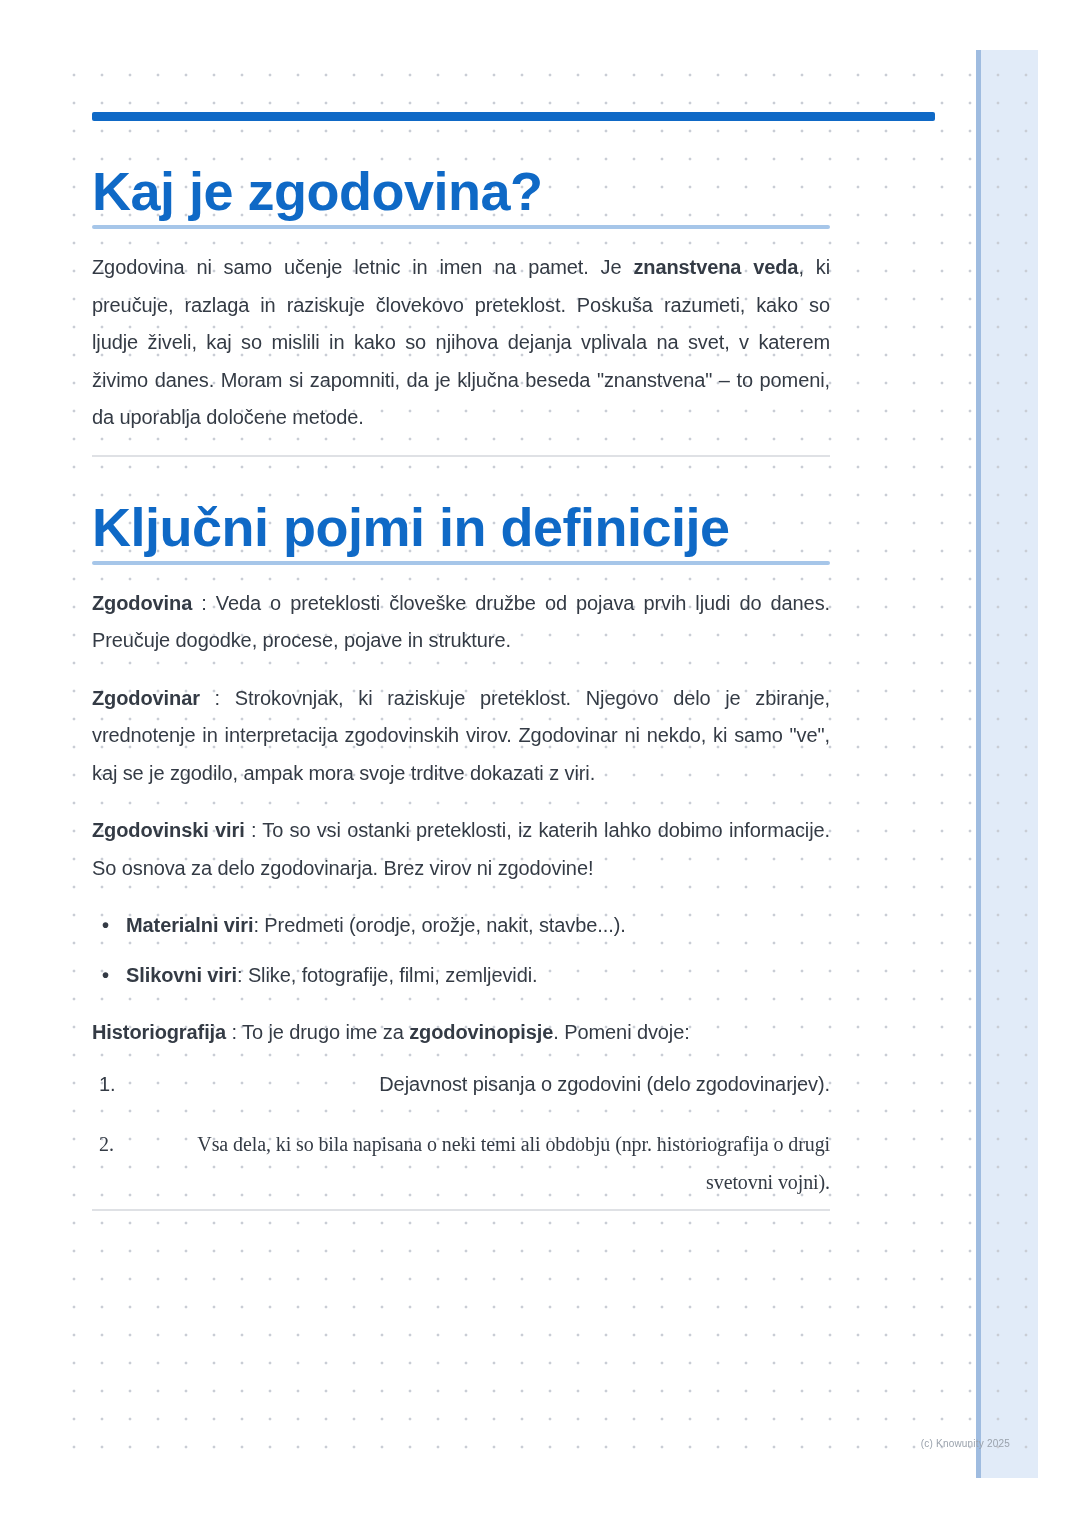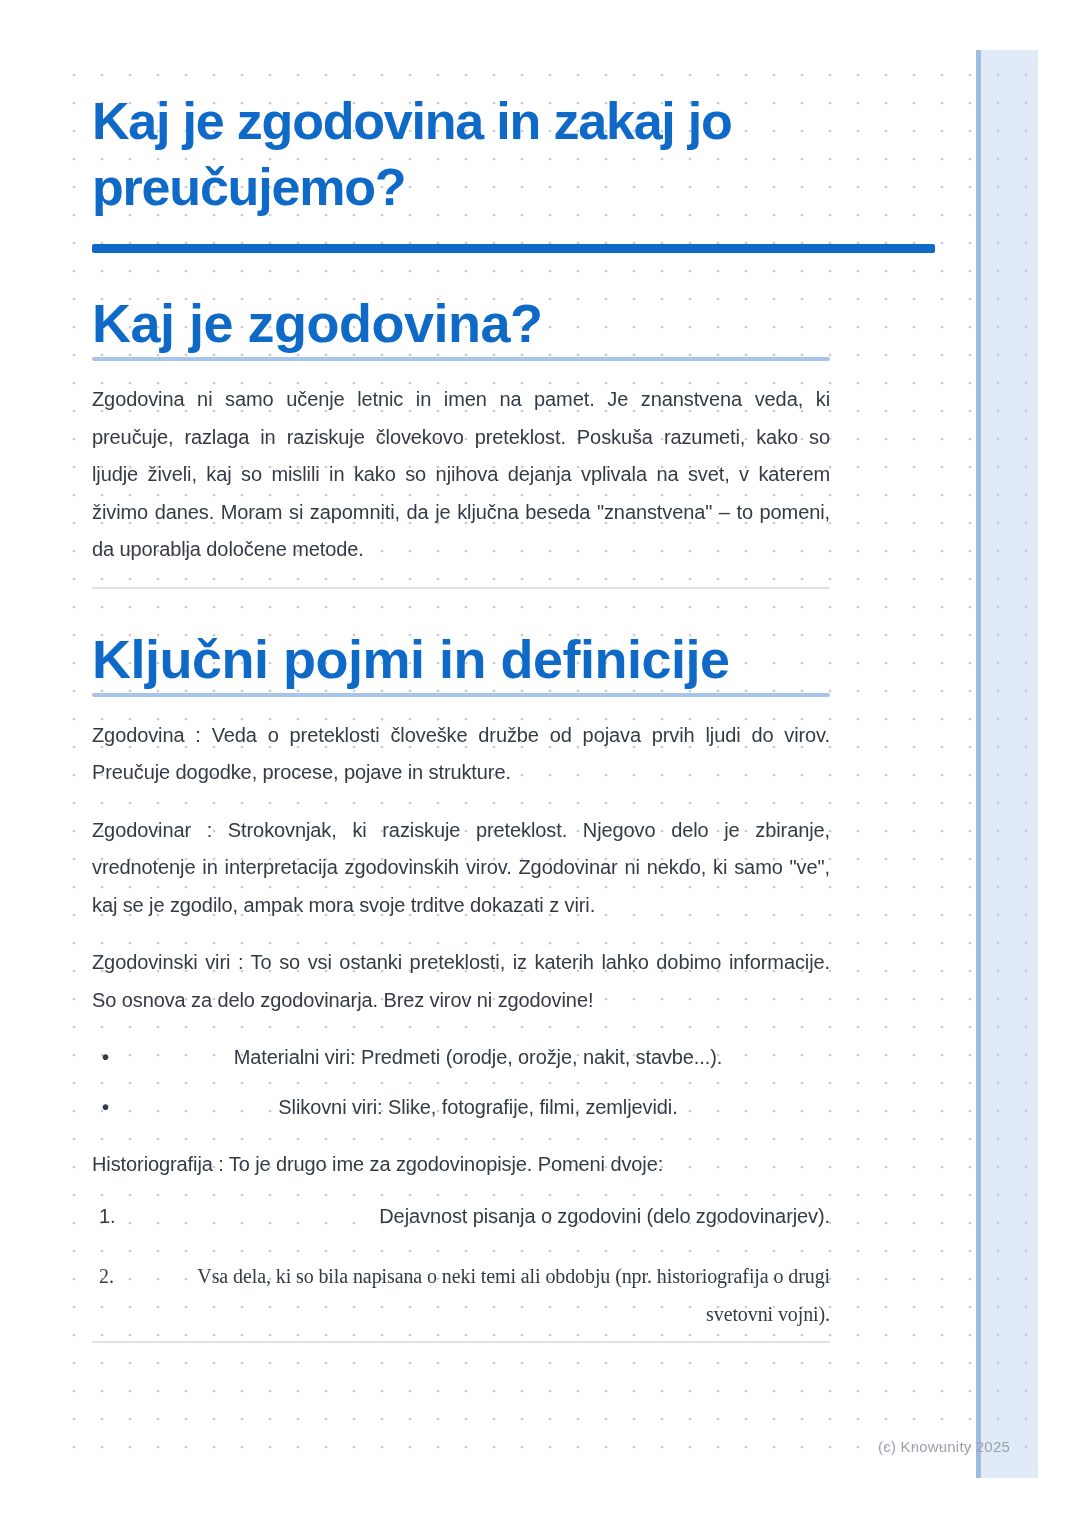--- a/index.html
+++ b/index.html
@@ -34,75 +34,71 @@
   .title-rule{margin-top:24px;width:843px;height:9px;background:var(--accent,#0f69c6);border-radius:2px;}
 
   h2{
     margin:46px 0 0;font-weight:700;color:var(--accent,#0f69c6);
     font-size:54px;line-height:48px;letter-spacing:-0.5px;
   }
   .h2-rule{margin-top:10px;width:738px;height:4px;background:var(--heading-rule,#a6c6e9);border-radius:2px;}
 
   p.body{margin:20px 0 0;font-size:20px;line-height:37.5px;letter-spacing:-0.1px;}
   .jz{text-align:justify;}
-  .run-bold{font-weight:400;}
+  .run-bold{font-weight:700;}
   .run-italic{}
 
   hr.divider{border:none;height:2px;background:var(--divider,#dfe1e5);margin:18px 0 0;width:738px;}
   hr.divider.bottom{margin-top:8px;}
 
-  ul.bullets{margin:20px 0 0;padding:0;list-style:none;text-align:center;}
+  ul.bullets{margin:20px 0 0;padding:0;list-style:none;}
   ul.bullets li{
     position:relative;padding-left:34px;font-size:20px;line-height:37.5px;letter-spacing:-0.1px;
   }
   ul.bullets li + li{margin-top:12px;}
   ul.bullets li::before{content:"\2022";position:absolute;left:10px;top:0;font-weight:700;color:var(--body-text,#343b45);}
 
   ol.numbered{margin:14px 0 0;padding:0;list-style:none;counter-reset:n;text-align:right;}
   ol.numbered li{
     position:relative;padding-left:36px;counter-increment:n;
     font-size:20px;line-height:37.5px;letter-spacing:-0.1px;
   }
   ol.numbered li + li{margin-top:23px;font-family:Liberation Serif, serif;}
   ol.numbered li::before{content:counter(n) ".";position:absolute;left:7px;top:0;color:var(--body-text,#343b45);}
 
   .footer{
     position:absolute;top:1438px;right:70px;z-index:3;
-    font-size:15px;color:var(--footer-muted,#9aa2ac);letter-spacing:0.2px;
+    font-size:10px;color:var(--footer-muted,#9aa2ac);letter-spacing:0.2px;
   }
 </style>
 </head>
 <body>
 
 <div class="page">
 
   <div class="band"></div>
   <div class="dots"></div>
 
   <main class="content">
 
-    <h1>
-      <span class="t-line">Kaj je zgodovina in zakaj jo</span>
-      <span class="t-line">preučujemo?</span>
-    </h1>
     <div class="title-rule"></div>
 
     <section>
       <h2>Kaj je zgodovina?</h2>
       <div class="h2-rule"></div>
       <p class="body jz"><span class="run-normal">Zgodovina ni samo učenje letnic in imen na pamet. Je </span><span class="run-bold">znanstvena veda</span><span class="run-normal">, ki preučuje, razlaga in raziskuje človekovo preteklost. Poskuša razumeti, kako so ljudje živeli, kaj so mislili in kako so njihova dejanja vplivala na svet, v katerem živimo danes. </span><span class="run-italic">Moram si zapomniti, da je ključna beseda "znanstvena" – to pomeni, da uporablja določene metode.</span></p>
     </section>
 
     <hr class="divider">
 
     <section>
       <h2>Ključni pojmi in definicije</h2>
       <div class="h2-rule"></div>
 
-      <p class="body jz"><span class="run-bold">Zgodovina</span><span class="run-normal"> : Veda o preteklosti človeške družbe od pojava prvih ljudi do virov. Preučuje dogodke, procese, pojave in strukture.</span></p>
+      <p class="body jz"><span class="run-bold">Zgodovina</span><span class="run-normal"> : Veda o preteklosti človeške družbe od pojava prvih ljudi do danes. Preučuje dogodke, procese, pojave in strukture.</span></p>
       <p class="body jz"><span class="run-bold">Zgodovinar</span><span class="run-normal"> : Strokovnjak, ki raziskuje preteklost. Njegovo delo je zbiranje, vrednotenje in interpretacija zgodovinskih virov. Zgodovinar ni nekdo, ki samo "ve", kaj se je zgodilo, ampak mora svoje trditve dokazati z viri.</span></p>
       <p class="body jz"><span class="run-bold">Zgodovinski viri</span><span class="run-normal"> : To so vsi ostanki preteklosti, iz katerih lahko dobimo informacije. So osnova za delo zgodovinarja. Brez virov ni zgodovine!</span></p>
 
       <ul class="bullets">
 
           <li><span><span class="run-bold">Materialni viri</span><span class="run-normal">: Predmeti (orodje, orožje, nakit, stavbe...).</span></span></li>
 
 
 
           <li><span><span class="run-bold">Slikovni viri</span><span class="run-normal">: Slike, fotografije, filmi, zemljevidi.</span></span></li>

